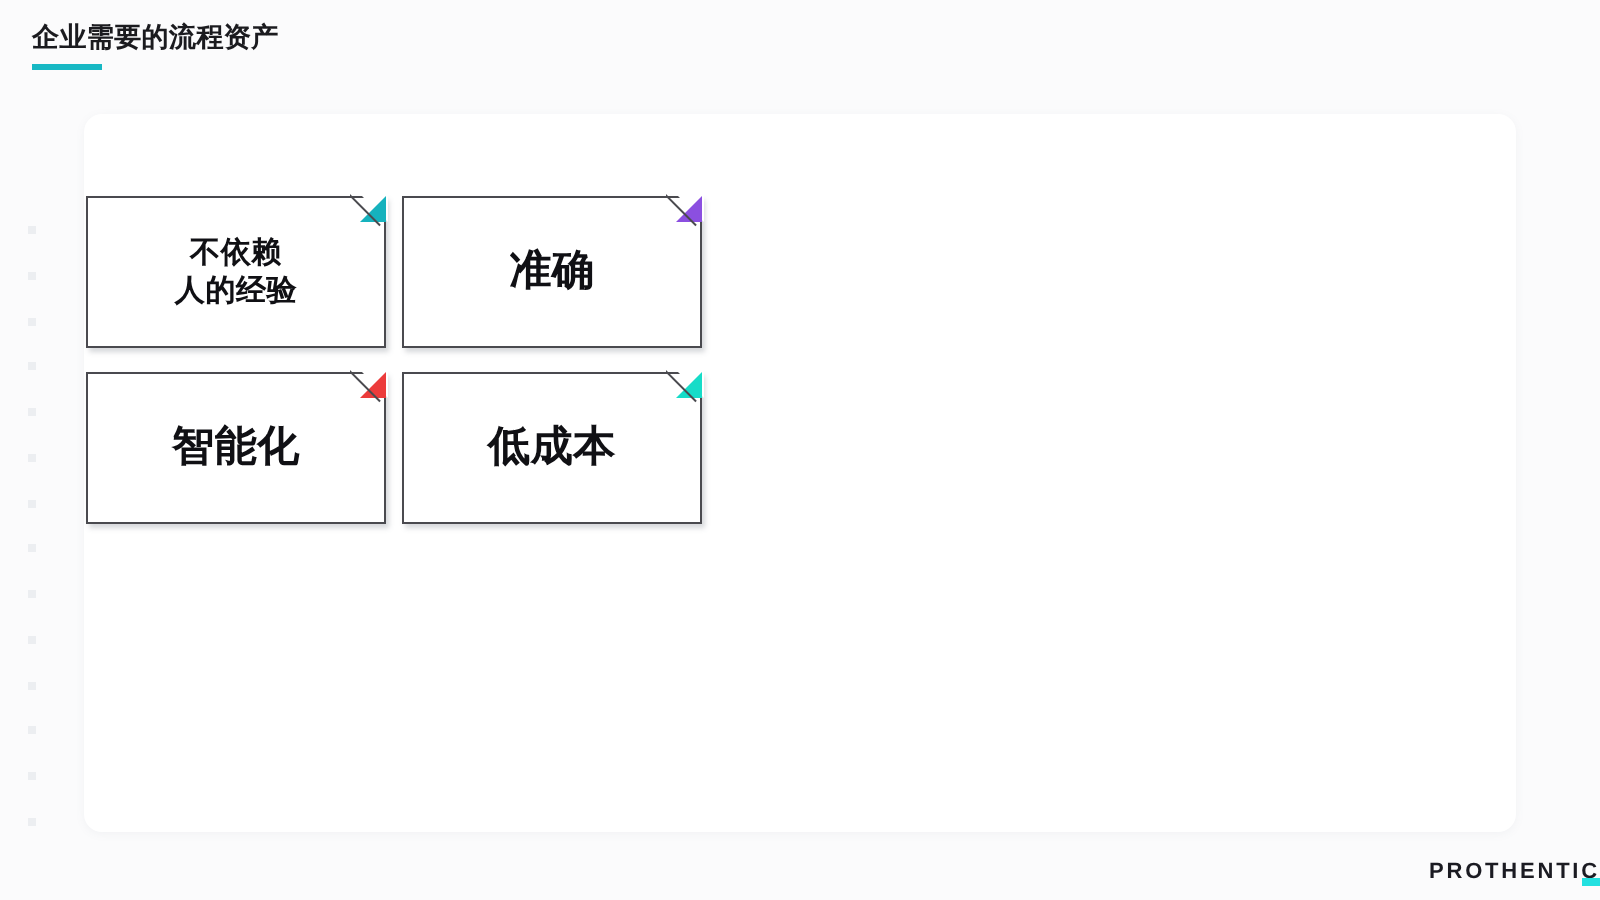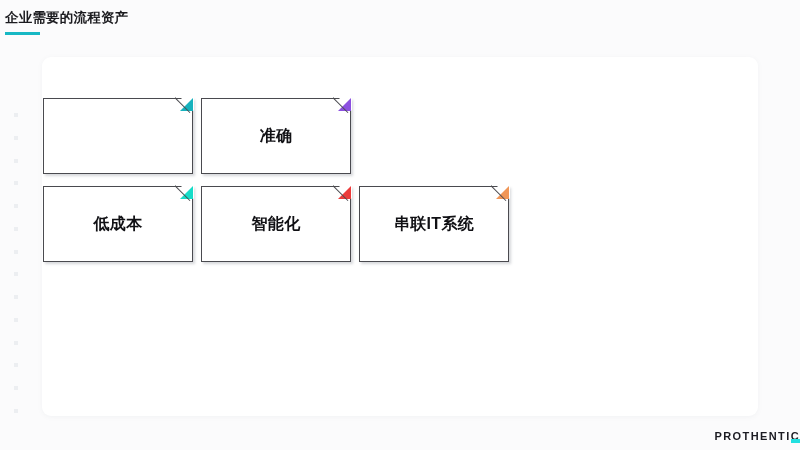--- a/index.html
+++ b/index.html
@@ -11,24 +11,23 @@
     height: 450px;
     background: #fbfbfc;
     font-family: "Liberation Sans", "DejaVu Sans", sans-serif;
     overflow: hidden;
     position: relative;
   }
 
   
   #slide-title-block {
     position: absolute;
-    left: 5px;
+    left: 16px;
     top: 12px;
     width: 420px;
-    font-family: Liberation Mono, monospace;
   }
   #slide-title {
     font-size: 13.5px;
     font-weight: bold;
     color: #1b1b1f;
     letter-spacing: 0.2px;
     line-height: 1.1;
     white-space: nowrap;
   }
   #title-underline {
@@ -87,21 +86,21 @@
     height: 76px;
     background: #ffffff;
     border: 1.4px solid #4a4a4f;
     box-sizing: border-box;
     display: flex;
     align-items: center;
     justify-content: center;
     box-shadow: 1.5px 2px 2.5px rgba(120, 125, 135, 0.30);
   }
   .card-label {
-    font-size: 16px;
+    font-size: 21px;
     font-weight: bold;
     color: #101014;
     text-align: center;
     line-height: 1.25;
     letter-spacing: 0.3px;
     white-space: pre-line;
     padding: 0 4px;
   }
   .card-label.two-line {
     font-size: 15px;
@@ -197,48 +196,44 @@
     <div class="rail-dot"></div>
     <div class="rail-dot"></div>
     <div class="rail-dot"></div>
   </div>
 
 <div id="content-panel"></div>
 
 <div id="card-grid">
     <div class="card-row">
       <div class="asset-card">
+        <div class="card-label two-line">不依赖
+人的经验</div>
         <div class="fold-cover"></div>
         <div class="fold-corner" style="border-right-color: rgb(22, 178, 189);"></div>
         <div class="fold-edge"></div>
       </div>
       <div class="asset-card">
         <div class="card-label">准确</div>
         <div class="fold-cover"></div>
         <div class="fold-corner" style="border-right-color: rgb(139, 79, 224);"></div>
         <div class="fold-edge"></div>
       </div>
     </div>
     <div class="card-row">
       <div class="asset-card">
+        <div class="card-label">智能化</div>
+        <div class="fold-cover"></div>
+        <div class="fold-corner" style="border-right-color: rgb(236, 59, 59);"></div>
+        <div class="fold-edge"></div>
+      </div>
+      <div class="asset-card">
         <div class="card-label">低成本</div>
         <div class="fold-cover"></div>
         <div class="fold-corner" style="border-right-color: rgb(22, 220, 200);"></div>
-        <div class="fold-edge"></div>
-      </div>
-      <div class="asset-card">
-        <div class="card-label">智能化</div>
-        <div class="fold-cover"></div>
-        <div class="fold-corner" style="border-right-color: rgb(236, 59, 59);"></div>
-        <div class="fold-edge"></div>
-      </div>
-      <div class="asset-card">
-        <div class="card-label">串联IT系统</div>
-        <div class="fold-cover"></div>
-        <div class="fold-corner" style="border-right-color: rgb(240, 150, 87);"></div>
         <div class="fold-edge"></div>
       </div>
     </div>
   </div>
 
 <div id="brand-logo">
   <span>PROTHENTI</span>
     <span id="brand-accent">C</span>
 </div>
 

